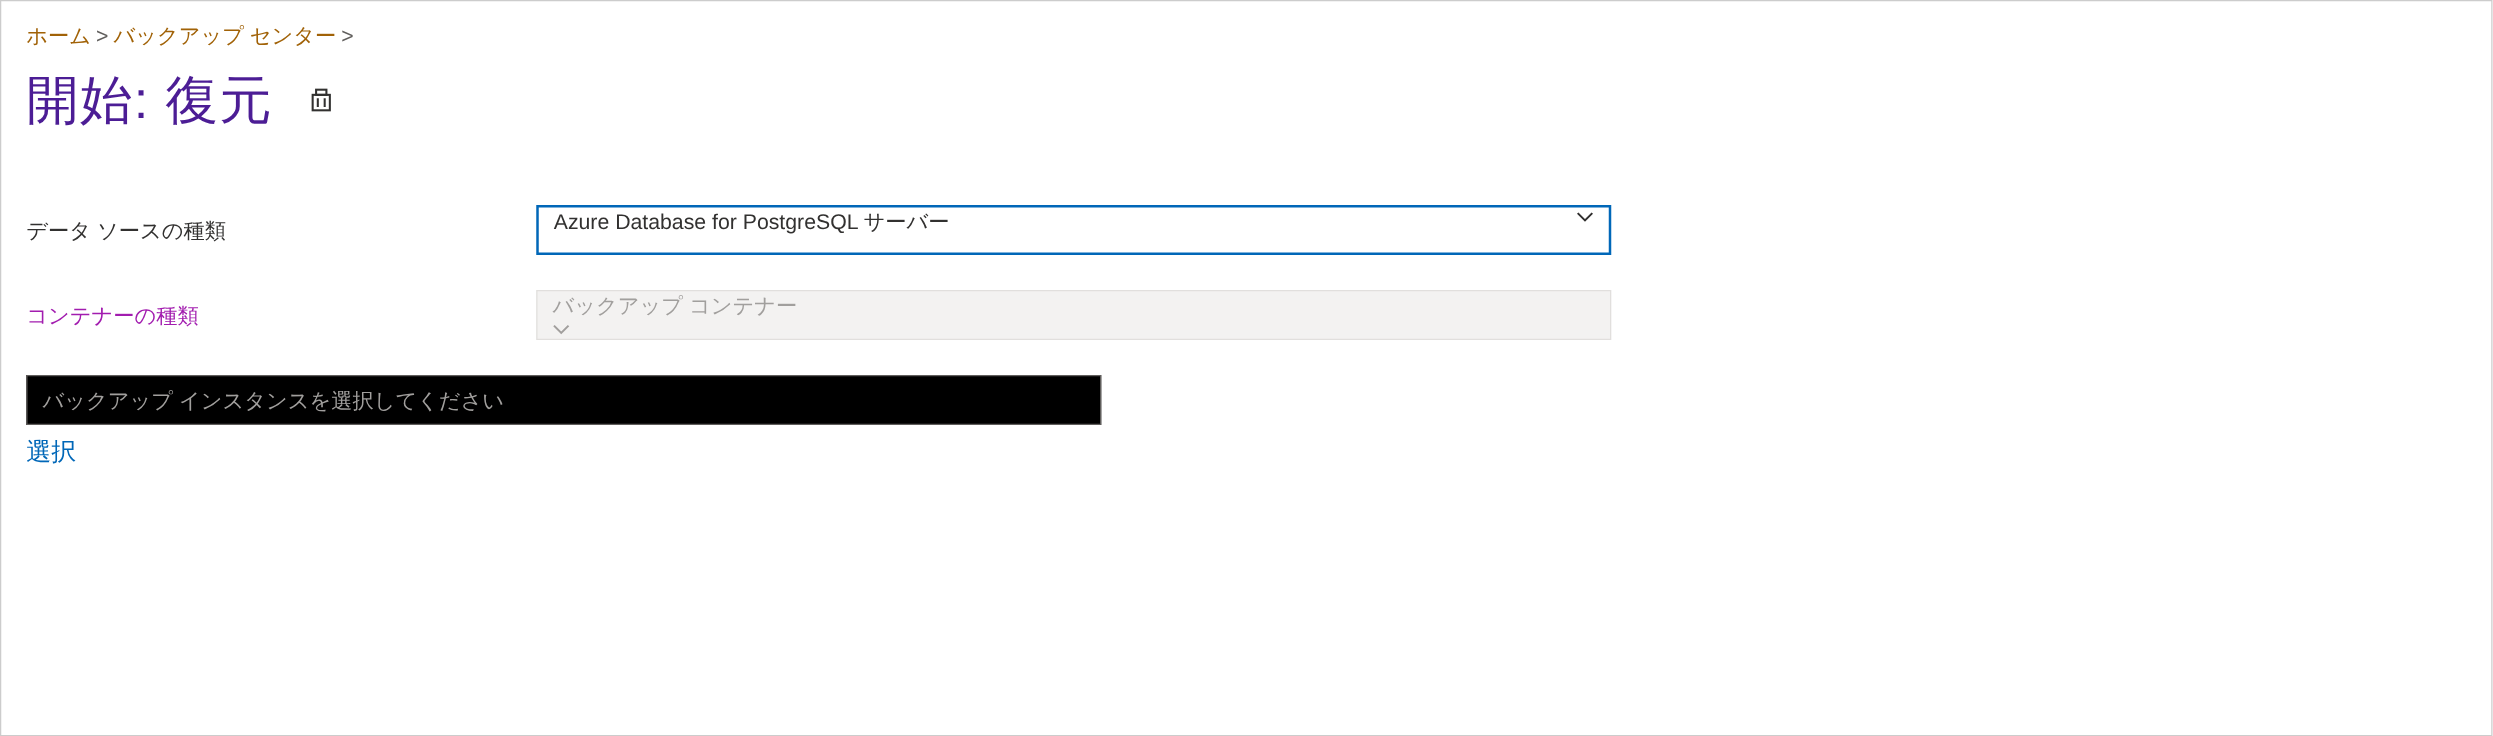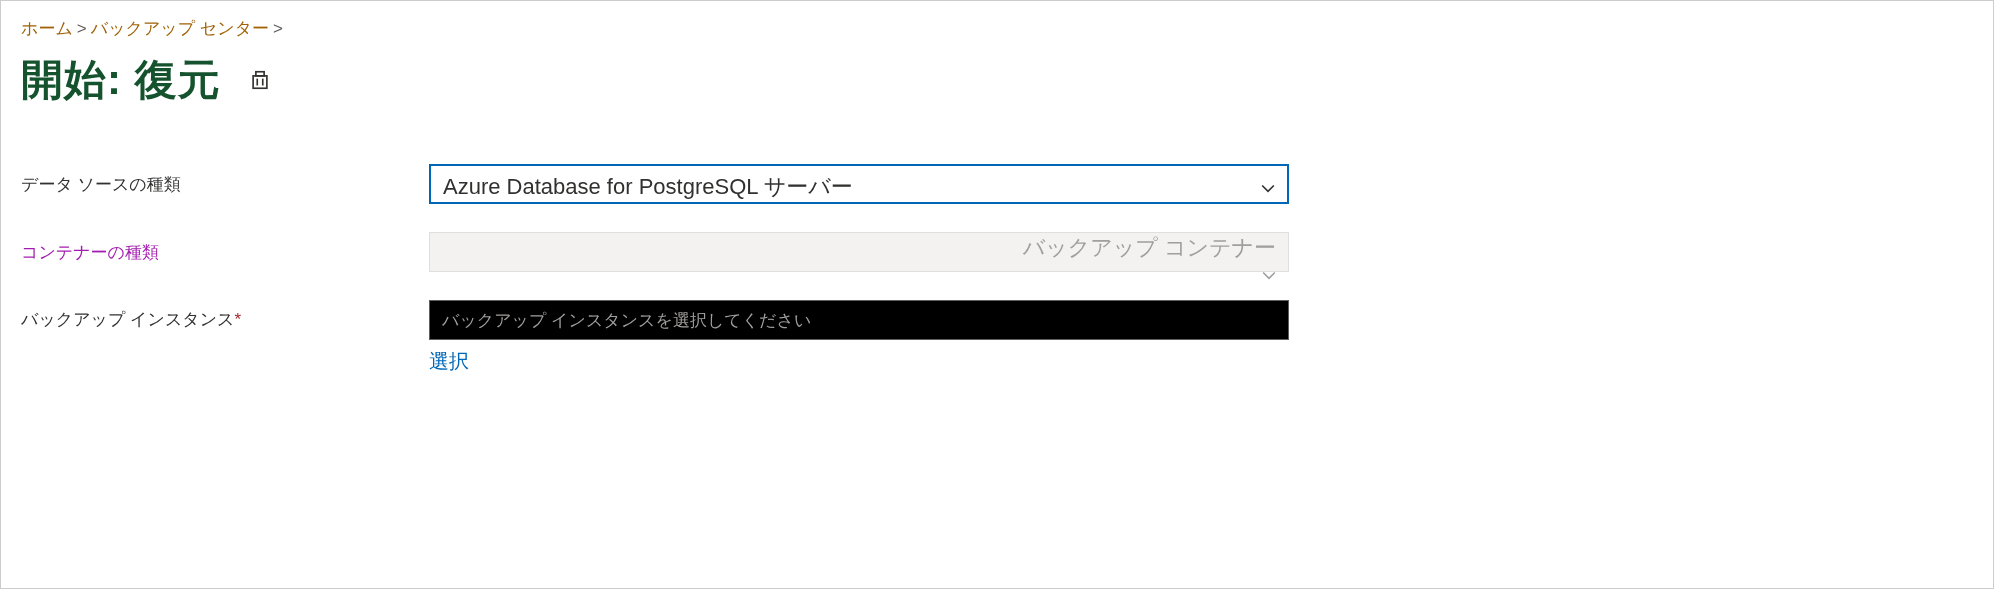--- a/index.html
+++ b/index.html
@@ -29,22 +29,22 @@
     color: #605e5c;
   }
   .title-row {
     display: flex;
     align-items: center;
     gap: 28px;
     margin-bottom: 56px;
   }
   .page-title {
     font-size: 42px;
-    font-weight: 700;
-    color: #14532d;
+    font-weight: 400;
+    color: #4c1d95;
     letter-spacing: 1px;
   }
   .pin-icon {
     width: 22px;
     height: 22px;
     cursor: pointer;
     color: #323130;
   }
   .form-row {
     display: flex;
@@ -67,24 +67,24 @@
   .form-control {
     width: 860px;
     position: relative;
   }
   .dropdown {
     width: 100%;
     height: 40px;
     border: 2px solid #0067b8;
     background: #ffffff;
     display: flex;
-    align-items: flex-end;
+    align-items: flex-start;
     justify-content: space-between;
     padding: 0 12px;
-    font-size: 22px;
+    font-size: 17px;
     color: #323130;
     cursor: pointer;
   }
   .dropdown.disabled {
     border: 1px solid #e1dfdd;
     background: #f3f2f1;
     color: #a19f9d;
     cursor: default;
     flex-direction: column;
   }
@@ -162,23 +162,20 @@
         <svg width="14" height="14" viewBox="0 0 12 12">
             <path d="M1 3 L6 8 L11 3" fill="none" stroke="#a19f9d" stroke-width="1.4"></path>
           </svg>
       </span>
     </div>
   </div>
 </div>
 
 <div class="instance-block">
   <div class="form-row">
-    <div class="form-label">
-      <span>バックアップ インスタンス</span><span class="required-star">*</span>
-    </div>
     <div class="form-control">
       <div class="textbox">
         <span>バックアップ インスタンスを選択してください</span>
       </div>
       <a class="select-link">選択</a>
     </div>
   </div>
 </div>
 
 </body></html>

